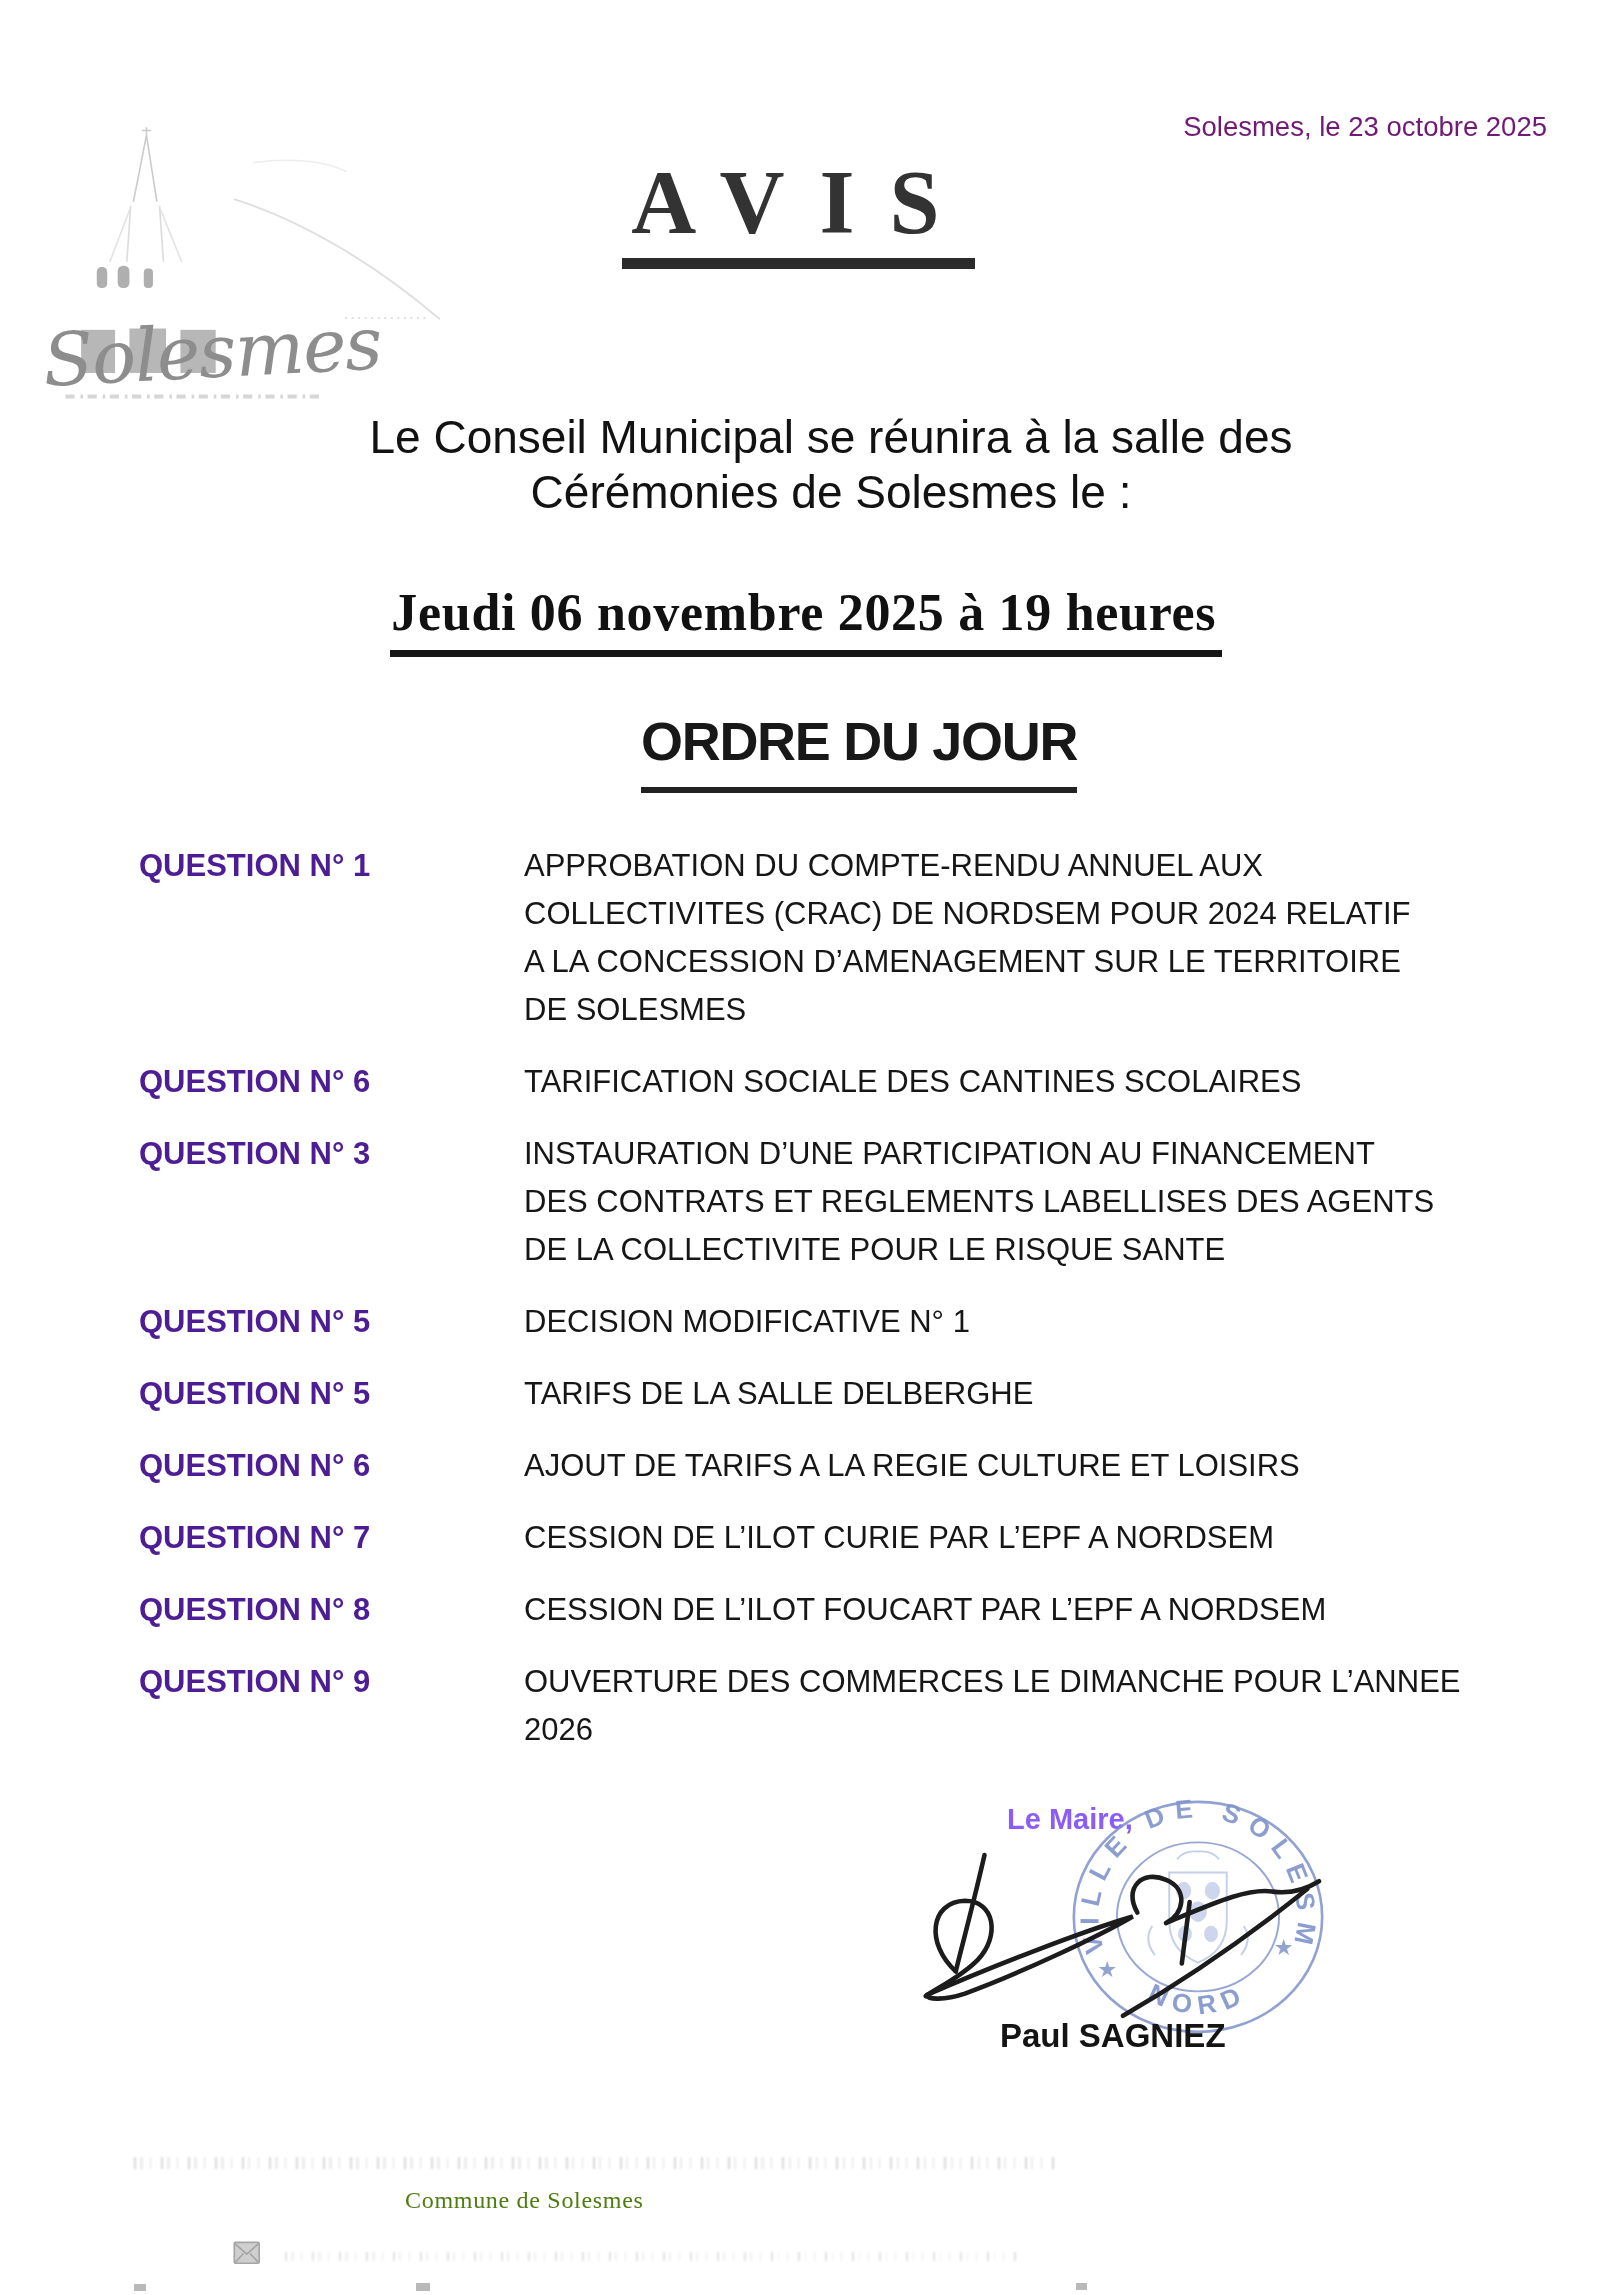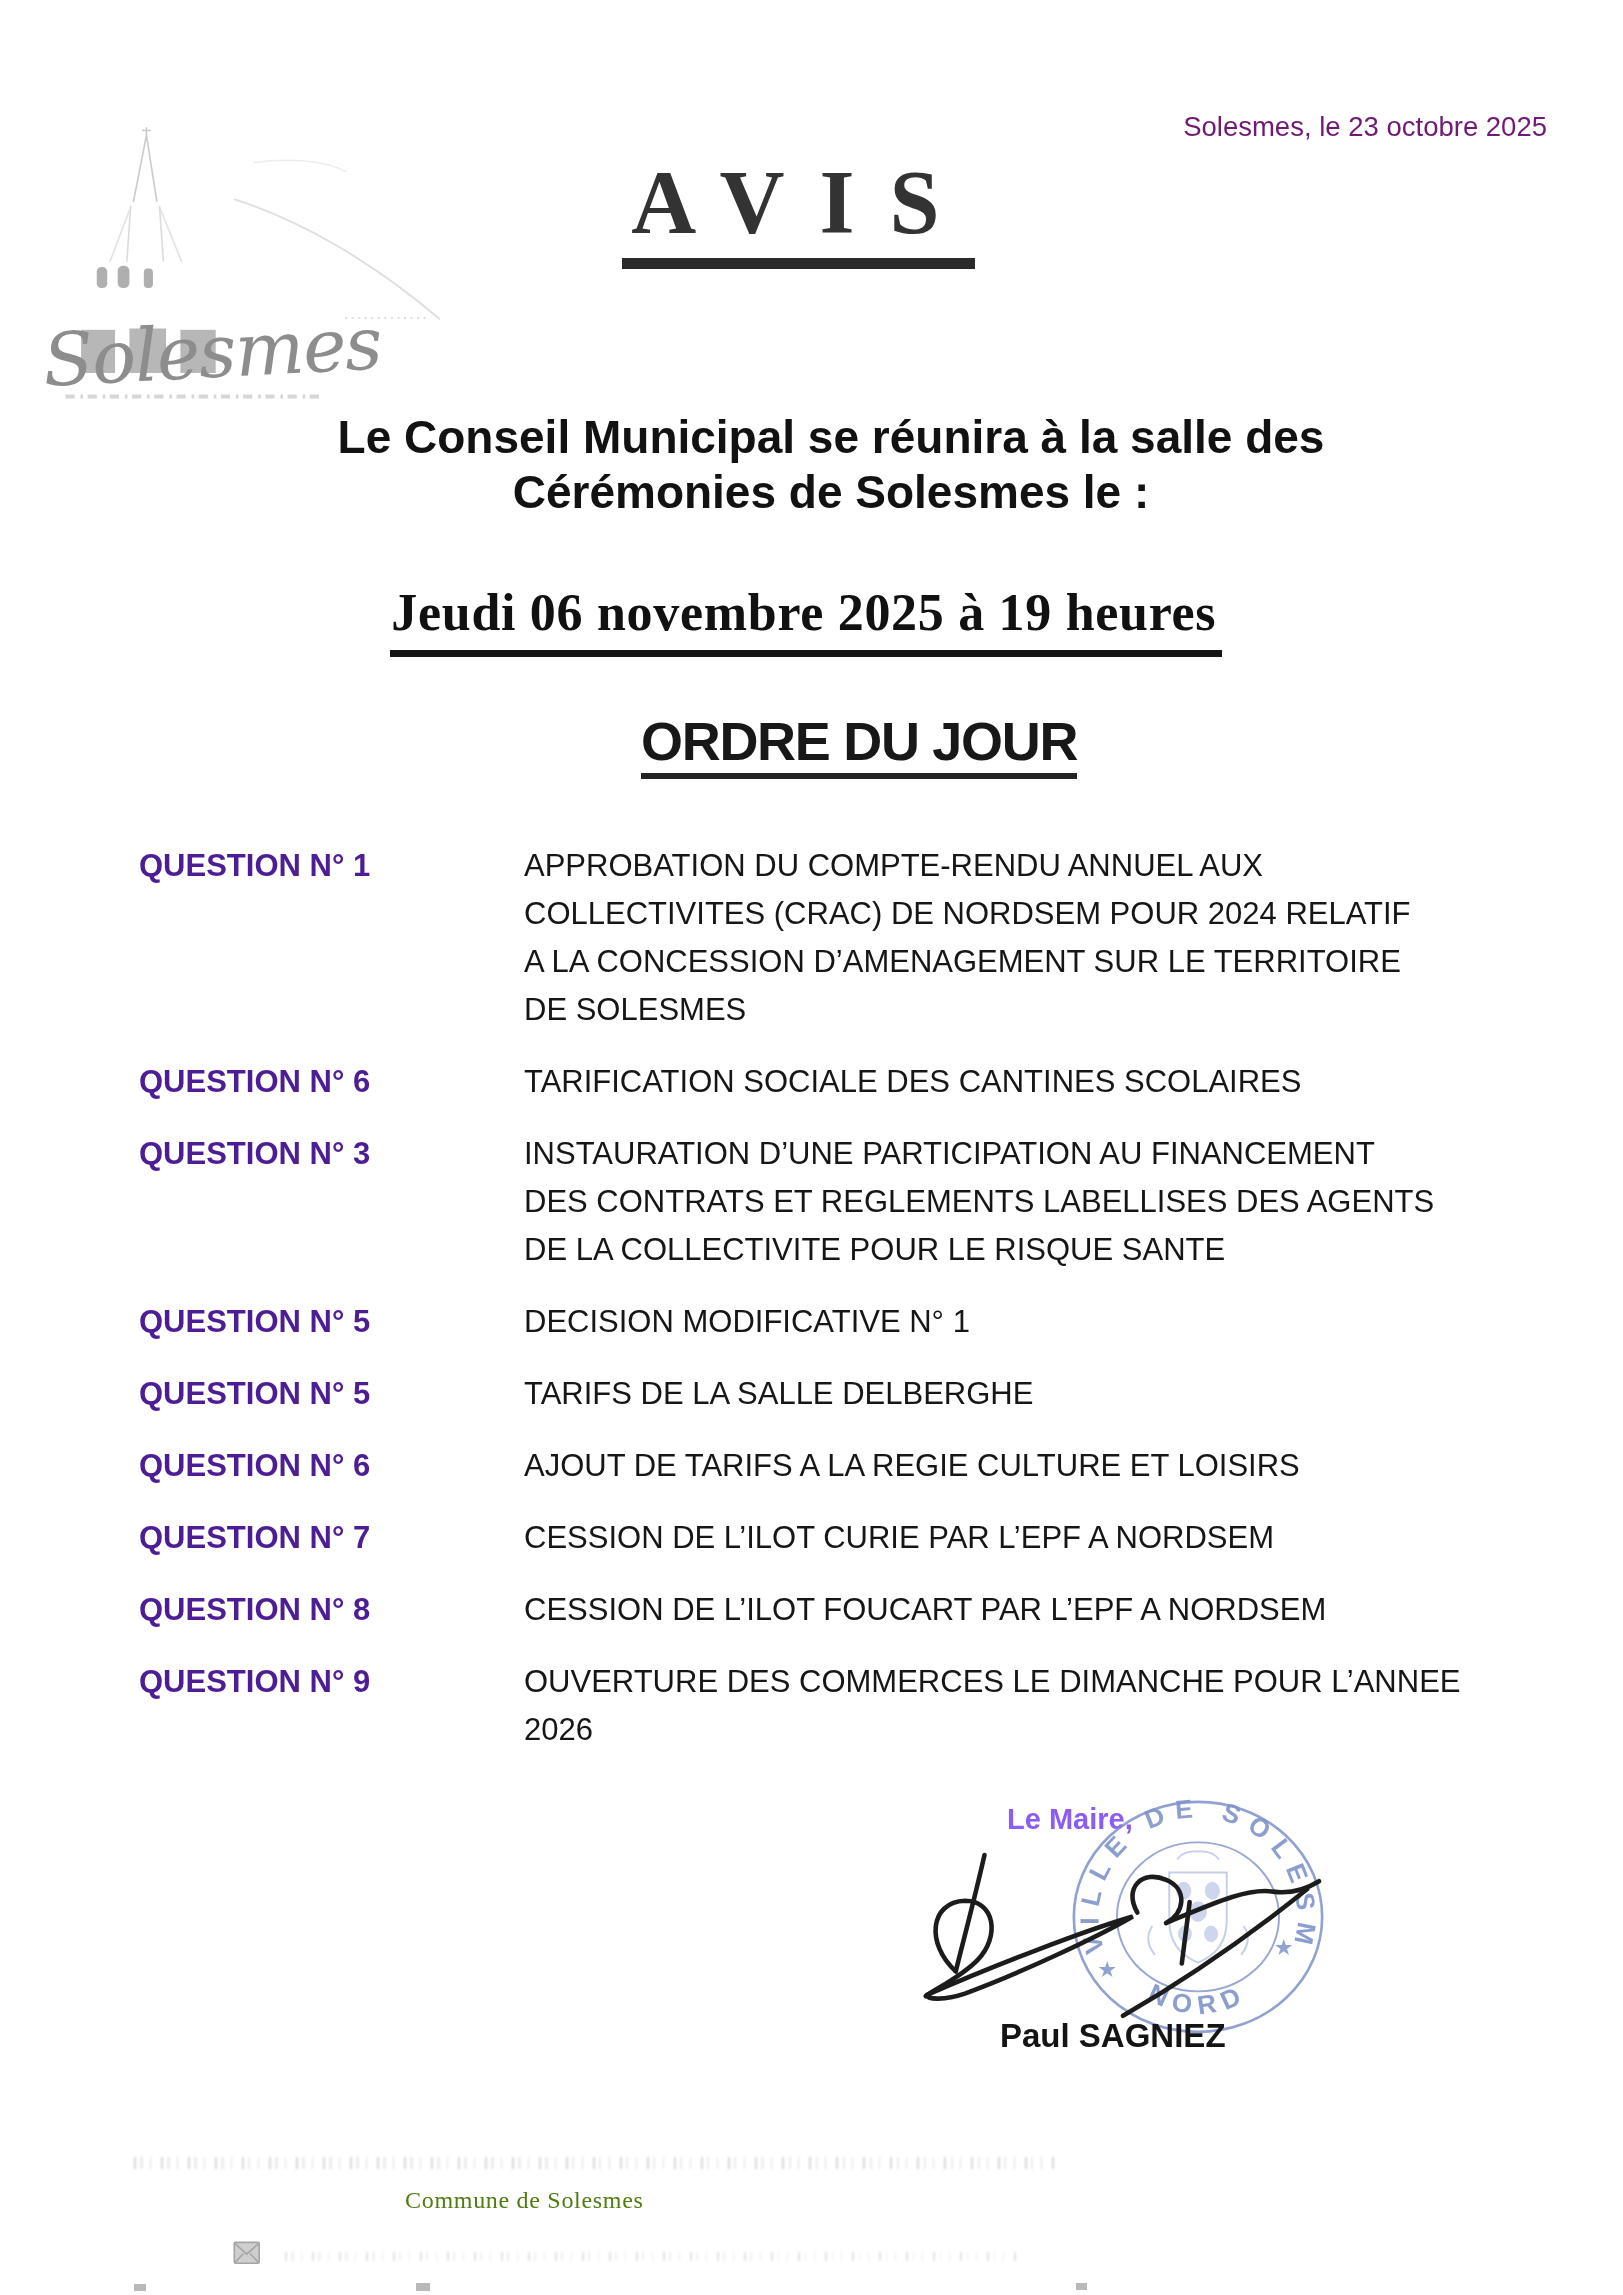--- a/index.html
+++ b/index.html
@@ -14,34 +14,34 @@
   
   .avis{
     position:absolute;left:622px;top:156px;
     font-family:"Liberation Serif","DejaVu Serif",serif;font-weight:700;
     font-size:90px;letter-spacing:35px;color:#333;
     border-bottom:11.8px solid #2b2b2b;padding:0 0 7.9px 9.2px;line-height:1.05;
   }
   
   .intro{
     position:absolute;left:39px;top:410px;width:1584px;text-align:center;
-    font-weight:700;font-size:46px;line-height:55px;color:#121212;
+    font-weight:400;font-size:46px;line-height:55px;color:#121212;
   }
   
   .meeting{
     position:absolute;left:390px;top:583px;
     font-family:"Liberation Serif","DejaVu Serif",serif;font-weight:700;
     font-size:52px;letter-spacing:0.7px;color:#111;
     border-bottom:7.2px solid #161616;padding:0 5.2px 7.9px 1.3px;
   }
   
   .agenda-title{
     position:absolute;left:641px;top:710px;
     font-weight:700;font-size:54px;letter-spacing:-1.3px;color:#181818;
-    border-bottom:6.5px solid #222;padding-bottom:1px;
+    border-bottom:6.5px solid #222;padding-bottom:15px;
   }
   
   .agenda{position:absolute;left:139px;top:842px;width:1407px;}
   .q-row{display:flex;margin-bottom:24px;}
   .q-label{flex:0 0 385px;font-weight:700;font-size:31px;line-height:48px;color:#4c1d95;}
   .q-text{flex:1;font-weight:400;font-size:31px;line-height:48px;color:#161616;
           white-space:pre-line;padding-right:39px;}
   
   .maire{position:absolute;left:1007px;top:1783px;font-weight:700;font-size:29px;color:#8b5cf6;margin-top:20px;}
   .stamp{position:absolute;left:1066px;top:1795px;width:264px;height:249px;}

